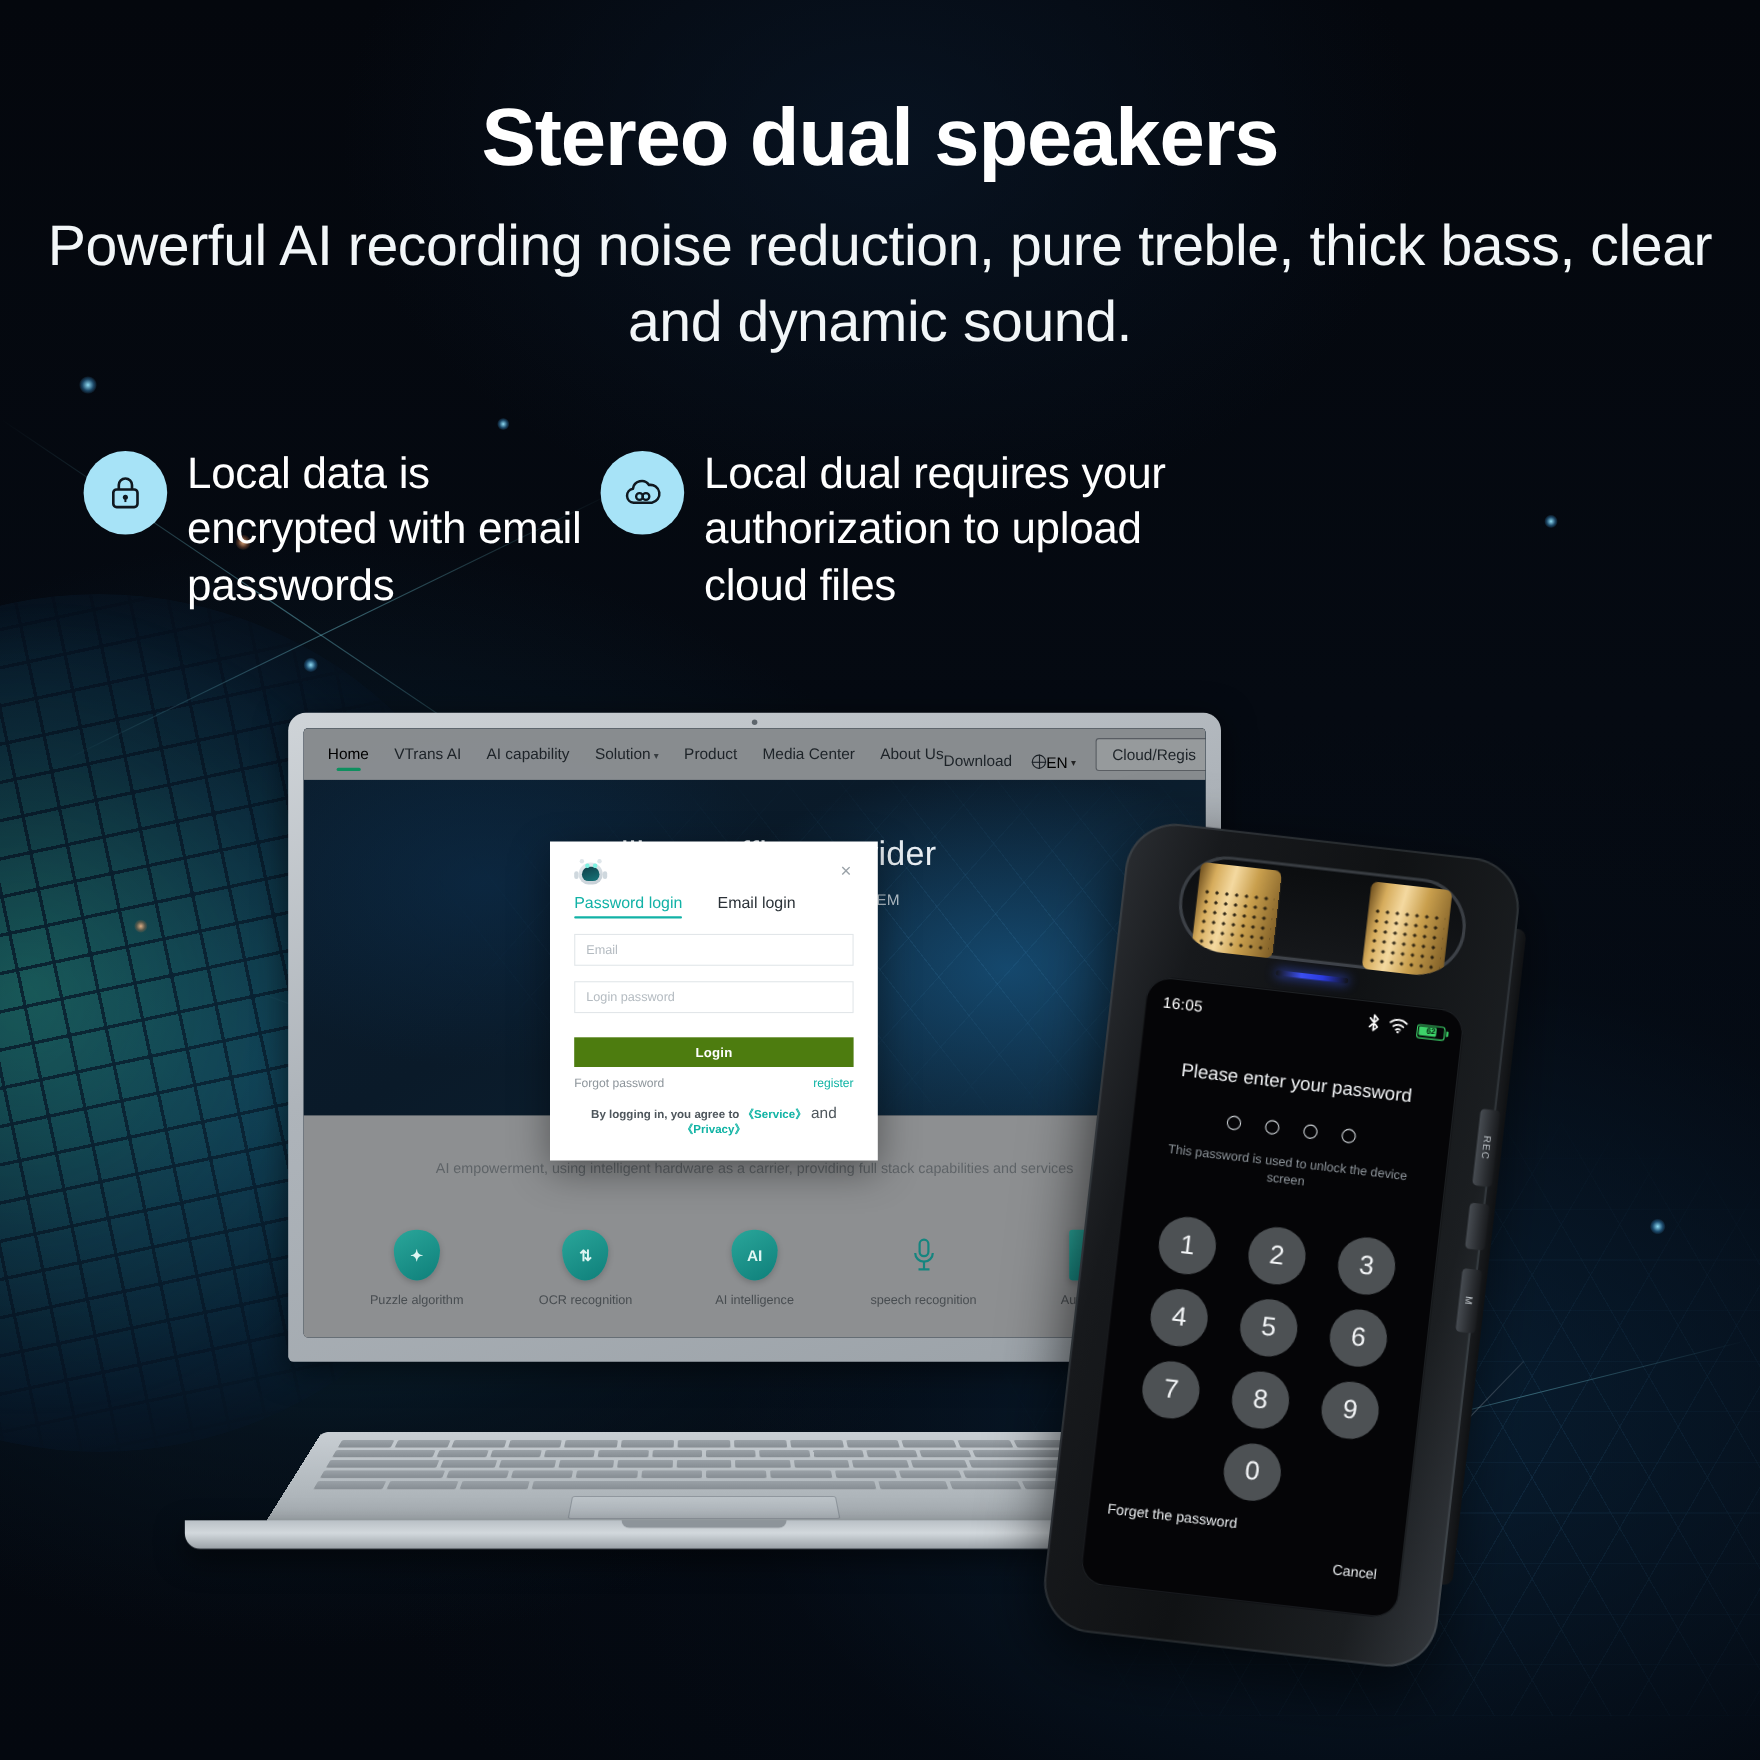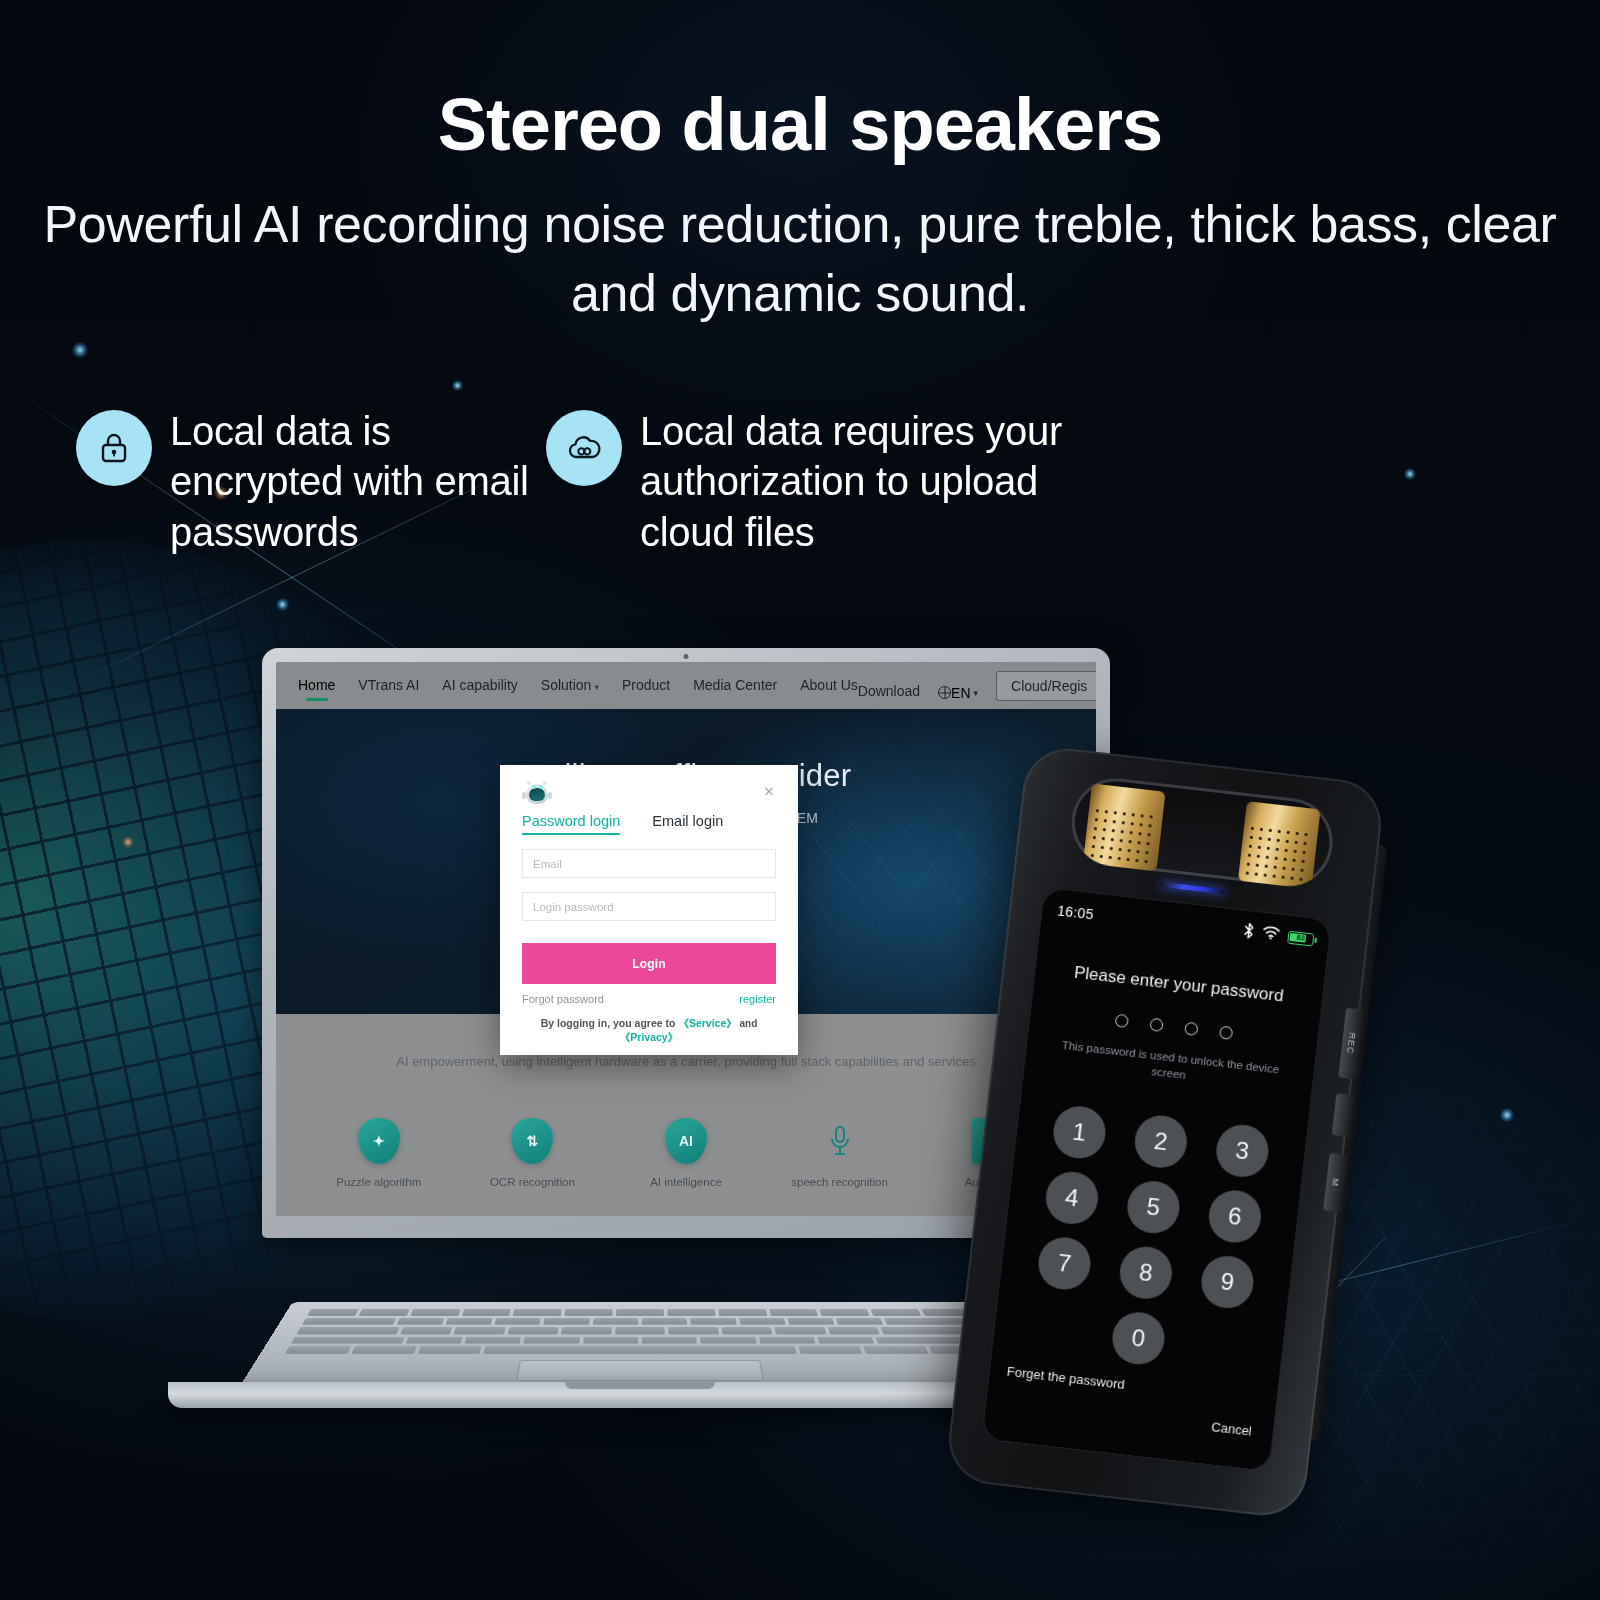--- a/index.html
+++ b/index.html
@@ -254,33 +254,33 @@
   .tab.active::after {
     content: ""; position: absolute; left: 0; right: 0; bottom: 0;
     height: 2.5px; background: #12b2a6; border-radius: 2px;
   }
   .field {
     margin-top: 14px; height: 29px; border: 1px solid #e2e6e9; background: #fff;
     display: flex; align-items: center; padding: 0 10px;
     font-size: 11.5px; color: #b4bbc1;
   }
   .btn-login {
-    margin-top: 22px; height: 41px; background: #ec4899; color: #ffffff;
+    margin-top: 22px; height: 27px; background: #4d7c0f; color: #ffffff;
     display: flex; align-items: center; justify-content: center;
     font-size: 12px; font-weight: bold; letter-spacing: .2px;
   }
   .links { display: flex; margin-top: 9px; font-size: 11px; gap: 28px; }
   .link-forgot { color: #8d959b; }
   .link-register { margin-left: auto; color: #0fb3a4; }
   .terms {
     margin-top: 12px; text-align: center; font-size: 10.5px; color: #4e565c;
     font-weight: bold;
   }
   .terms .t-link { color: #0fb3a4; }
-  .terms .t-and { font-weight: bold; font-size: 10px; }
+  .terms .t-and { font-weight: normal; font-size: 14px; }
 
   
   .base {
     position: absolute; left: 0; bottom: 0; width: 980px; height: 214px;
   }
   .deck {
     position: absolute; left: 90px; bottom: 52px; width: 800px; height: 150px;
     background: linear-gradient(180deg, #c8ced3 0%, #b3babf 60%, #a3aaaf 100%);
     transform: perspective(760px) rotateX(50deg);
     transform-origin: bottom center;
@@ -478,21 +478,21 @@
   </div>
 
   <div class="feature f2">
     <div class="feat-icon">
       <svg width="42" height="42" viewBox="0 0 42 42">
         <path d="M13 30 a6.4 6.4 0 0 1 -.6 -12.7 a8 8 0 0 1 14.6 -3.4 a6.2 6.2 0 0 1 2.6 16.1 z" fill="none" stroke="#10181f" stroke-width="2.3" stroke-linejoin="round"></path>
         <circle cx="18.4" cy="24.4" r="3.1" fill="none" stroke="#10181f" stroke-width="2.1"></circle>
         <circle cx="24.2" cy="24.4" r="3.1" fill="none" stroke="#10181f" stroke-width="2.1"></circle>
       </svg>
     </div>
-    <div class="feat-text">Local data requires your authorization to upload cloud files</div>
+    <div class="feat-text">Local dual requires your authorization to upload cloud files</div>
   </div>
 
 </div>
 
 <div class="laptop">
   <div class="lid">
     <div class="cam"></div>
     <div class="screen">
 
       <div class="site">

